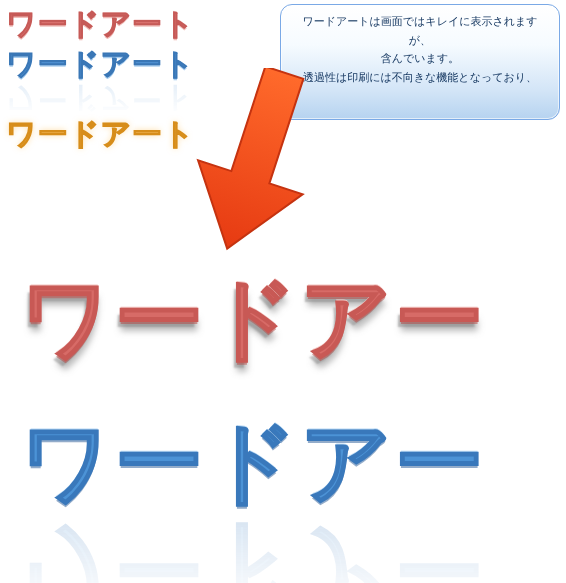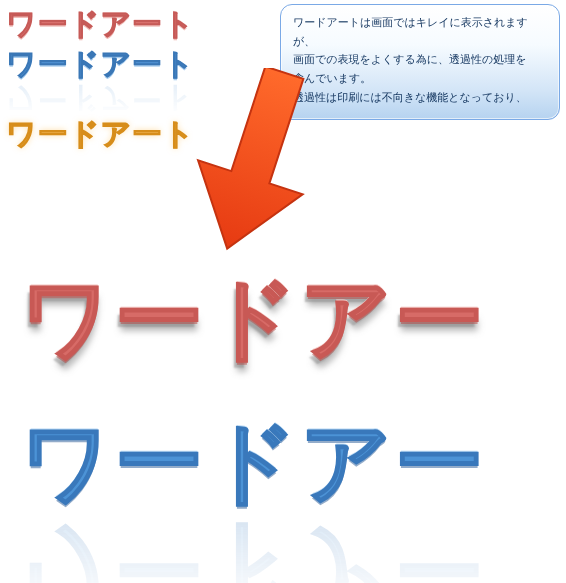--- a/index.html
+++ b/index.html
@@ -9,20 +9,21 @@
     height: 583px;
     background: #fff;
     font-family: "Meiryo", "Hiragino Sans", sans-serif;
     position: relative;
     overflow: hidden;
   }
   .stage {
     position: relative;
     width: 566px;
     height: 583px;
+    text-align: center;
   }
   
   .wa-small {
     position: absolute;
     left: 6px;
     font-weight: 800;
     font-size: 30px;
     letter-spacing: 1px;
     white-space: nowrap;
     font-family: "Meiryo", sans-serif;
@@ -70,21 +71,21 @@
     border-radius: 12px;
     border: 1px solid #7aa9e6;
     background: linear-gradient(to bottom, #ffffff 0%, #f6fbff 35%, #d3e5f7 75%, #b6d3f0 100%);
     padding: 8px 12px;
     box-sizing: border-box;
     font-size: 11px;
     line-height: 1.7;
     color: #183a63;
     box-shadow: 0 0 0 1px rgba(255,255,255,.6) inset;
   }
-  .callout span { display: block; }
+  .callout span { display: block; font-family: Liberation Mono, monospace; }
   
   .arrow {
     position: absolute;
     left: 190px;
     top: 68px;
     width: 130px;
     height: 190px;
     pointer-events: none;
   }
   
@@ -138,21 +139,20 @@
 
 <div class="stage">
 
   <div class="wa-small wa-small-1">ワードアート</div>
   <div class="wa-small wa-small-2">ワードアート</div>
   <div class="wa-small-2-reflection">ワードアート</div>
   <div class="wa-small wa-small-3">ワードアート</div>
 
   <div class="callout">
     <span>ワードアートは画面ではキレイに表示されますが、</span>
-    <span>画面での表現をよくする為に、透過性の処理を</span>
     <span>含んでいます。</span>
     <span>透過性は印刷には不向きな機能となっており、</span>
   </div>
 
   <svg class="arrow" viewBox="0 0 130 190">
     <defs>
       <linearGradient id="arrGrad" x1="0" y1="0" x2="0" y2="1">
         <stop offset="0%" stop-color="#ff6a2b"></stop>
         <stop offset="100%" stop-color="#e63a12"></stop>
       </linearGradient>

